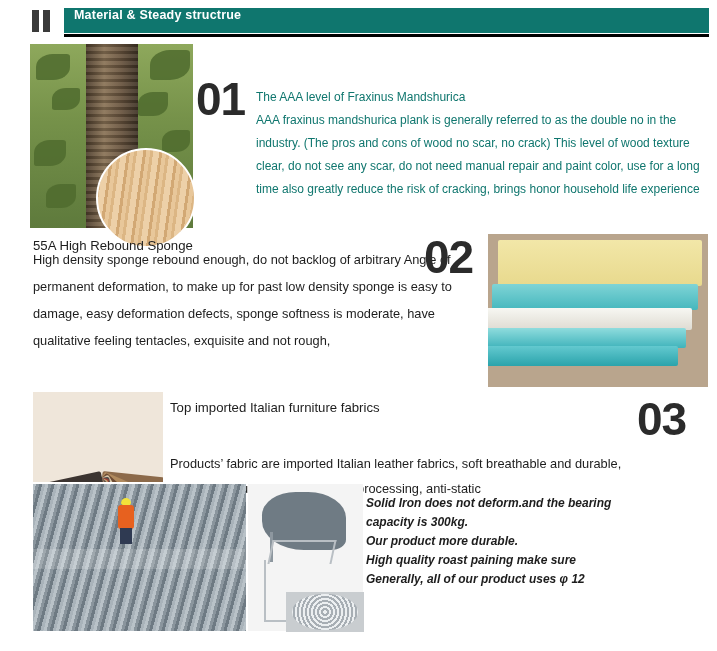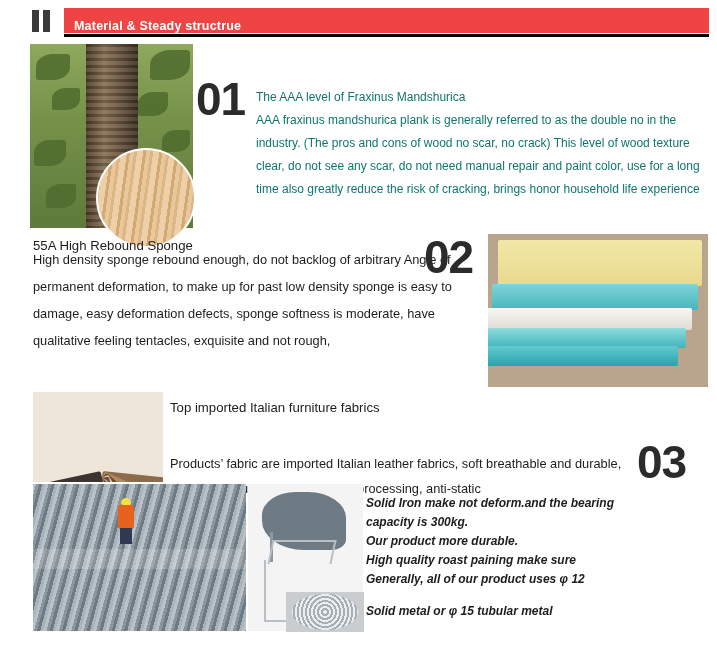--- a/index.html
+++ b/index.html
@@ -34,23 +34,23 @@
     width: 7px;
     height: 22px;
     background: #3a3a3a;
   }
   .header-title-block {
     position: absolute;
     left: 64px;
     top: 2px;
     right: 8px;
     height: 25px;
-    background: #ef4444;
+    background: #0f766e;
     display: flex;
-    align-items: flex-end;
+    align-items: flex-start;
   }
   .header-title {
     color: #ffffff;
     font-size: 12.5px;
     font-weight: bold;
     padding-left: 10px;
     letter-spacing: 0.2px;
     white-space: nowrap;
   }
   .header-underline {
@@ -233,21 +233,20 @@
   }
   .sec3 .num {
     position: absolute;
     left: 637px;
     top: 4px;
     font-size: 46px;
     font-weight: bold;
     color: #2b2b2b;
     line-height: 1;
     letter-spacing: -1px;
-    margin-top: 43px;
   }
 
   
   .sec4 {
     position: relative;
     height: 160px;
   }
   .sec4 .photoA {
     position: absolute;
     left: 33px;
@@ -464,22 +463,21 @@
     </div>
   </div>
   <div class="photoB">
     <div class="chairA"></div>
     <div class="chairB"></div>
   </div>
   <div class="photoC">
     <div class="coil"></div>
   </div>
   <div class="note">
-    <div>Solid Iron make not deform.and the bearing</div>
+    <div>Solid Iron does not deform.and the bearing</div>
     <div>capacity is 300kg.</div>
     <div>Our product more durable.</div>
     <div>High quality roast paining make sure</div>
     <div>Generally, all of our product uses φ 12</div>
   </div>
-  <div class="note2">Solid metal or φ 15 tubular metal</div>
 </div>
 
 <div class="scrollbar-edge"></div>
 
 </body></html>

